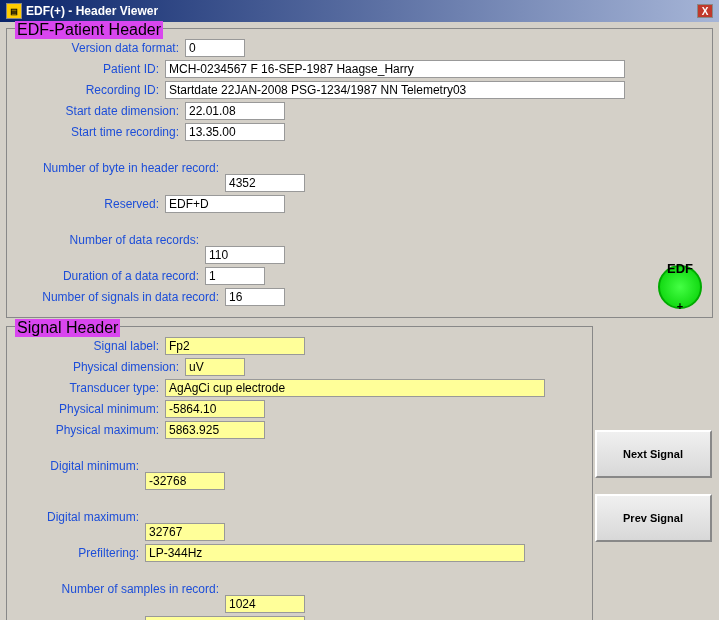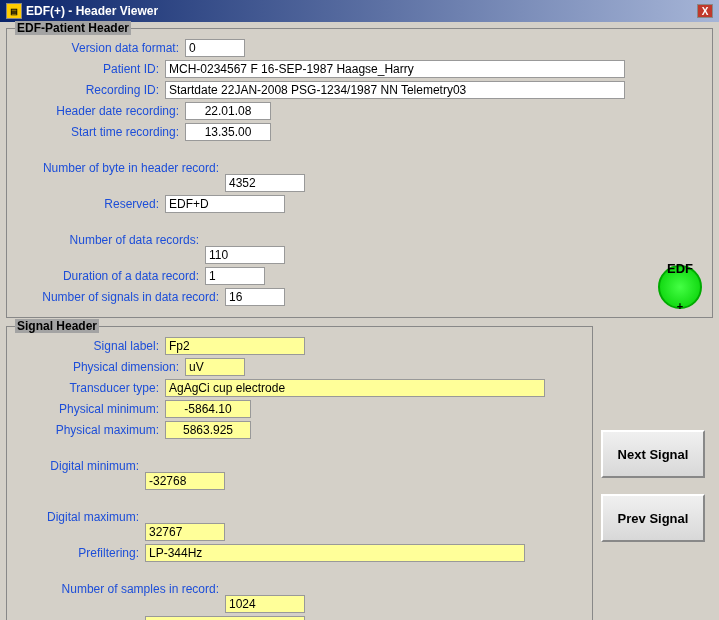--- a/index.html
+++ b/index.html
@@ -67,24 +67,24 @@
       border: 1px solid #888;
       background: #d4d0c8;
       margin-bottom: 6px;
       padding: 6px 8px 8px 8px;
       position: relative;
     }
     .section-title {
       position: absolute;
       top: -8px;
       left: 8px;
-      background: #a3a3a3;
+      background: #d946ef;
       padding: 0 2px;
-      font-size: 12px;
-      font-weight: bold;
+      font-size: 16px;
+      font-weight: normal;
     }
 
     
     .form-row {
       display: flex;
       align-items: center;
       margin-bottom: 3px;
     }
     .form-label {
       text-align: right;
@@ -145,39 +145,39 @@
     .signal-buttons {
       display: flex;
       flex-direction: column;
       justify-content: center;
       align-items: center;
       width: 120px;
       gap: 16px;
       padding: 10px 6px;
     }
     .signal-btn {
-      width: 104px;
+      width: 117px;
       height: 48px;
       background: linear-gradient(to bottom, #f0f0f0, #d8d8d8);
       border: 2px solid #888;
       border-top-color: #fff;
       border-left-color: #fff;
-      font-size: 13px;
+      font-size: 11px;
       font-weight: bold;
       cursor: pointer;
       display: flex;
       align-items: center;
       justify-content: center;
       text-align: center;
     }
 
     
     .w60  { width: 60px; }
     .w80  { width: 80px; margin-top: 30px; }
-    .w100 { width: 86px; text-align: center; }
+    .w100 { width: 100px; }
     .w120 { width: 120px; }
     .w140 { width: 140px; }
     .w160 { width: 160px; }
     .w380 { width: 380px; }
     .w460 { width: 460px; }
 
     .label-w160 { width: 170px; }
     .label-w140 { width: 150px; }
     .label-w130 { width: 130px; }
     .label-w210 { width: 210px; }
@@ -208,21 +208,21 @@
       <span class="form-label label-w140">Patient ID:</span>
       <input class="form-input w460" readonly="" value="MCH-0234567 F 16-SEP-1987 Haagse_Harry" style="">
     </div>
 
     <div class="form-row">
       <span class="form-label label-w140">Recording ID:</span>
       <input class="form-input w460" readonly="" value="Startdate 22JAN-2008 PSG-1234/1987 NN Telemetry03" style="">
     </div>
 
     <div class="form-row">
-      <span class="form-label label-w160">Header date recording:</span>
+      <span class="form-label label-w160">Start date dimension:</span>
       <input class="form-input w100" readonly="" value="22.01.08" style="">
     </div>
 
     <div class="form-row">
       <span class="form-label label-w160">Start time recording:</span>
       <input class="form-input w100" readonly="" value="13.35.00" style="">
     </div>
 
     <div class="form-row">
       <span class="form-label label-w210">Number of byte in header record:</span>

